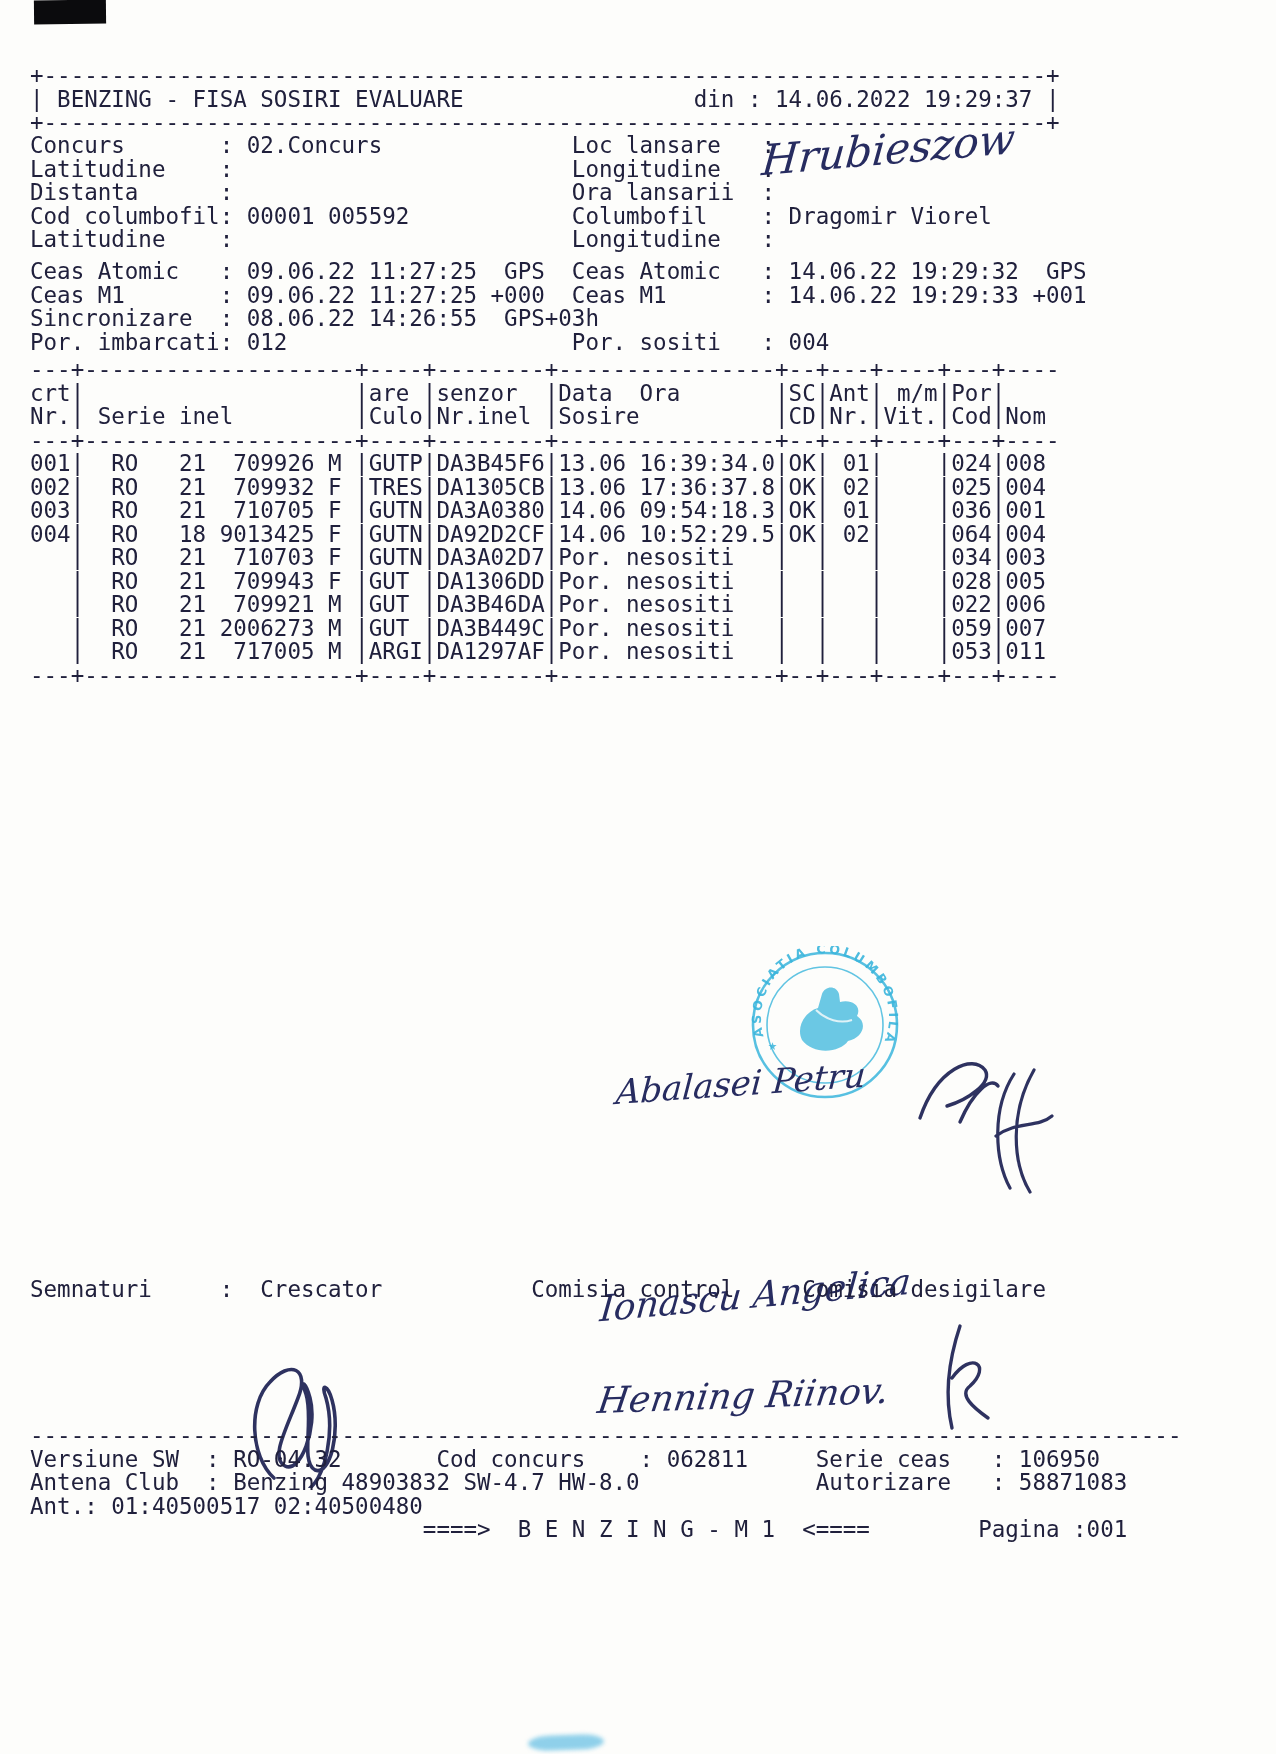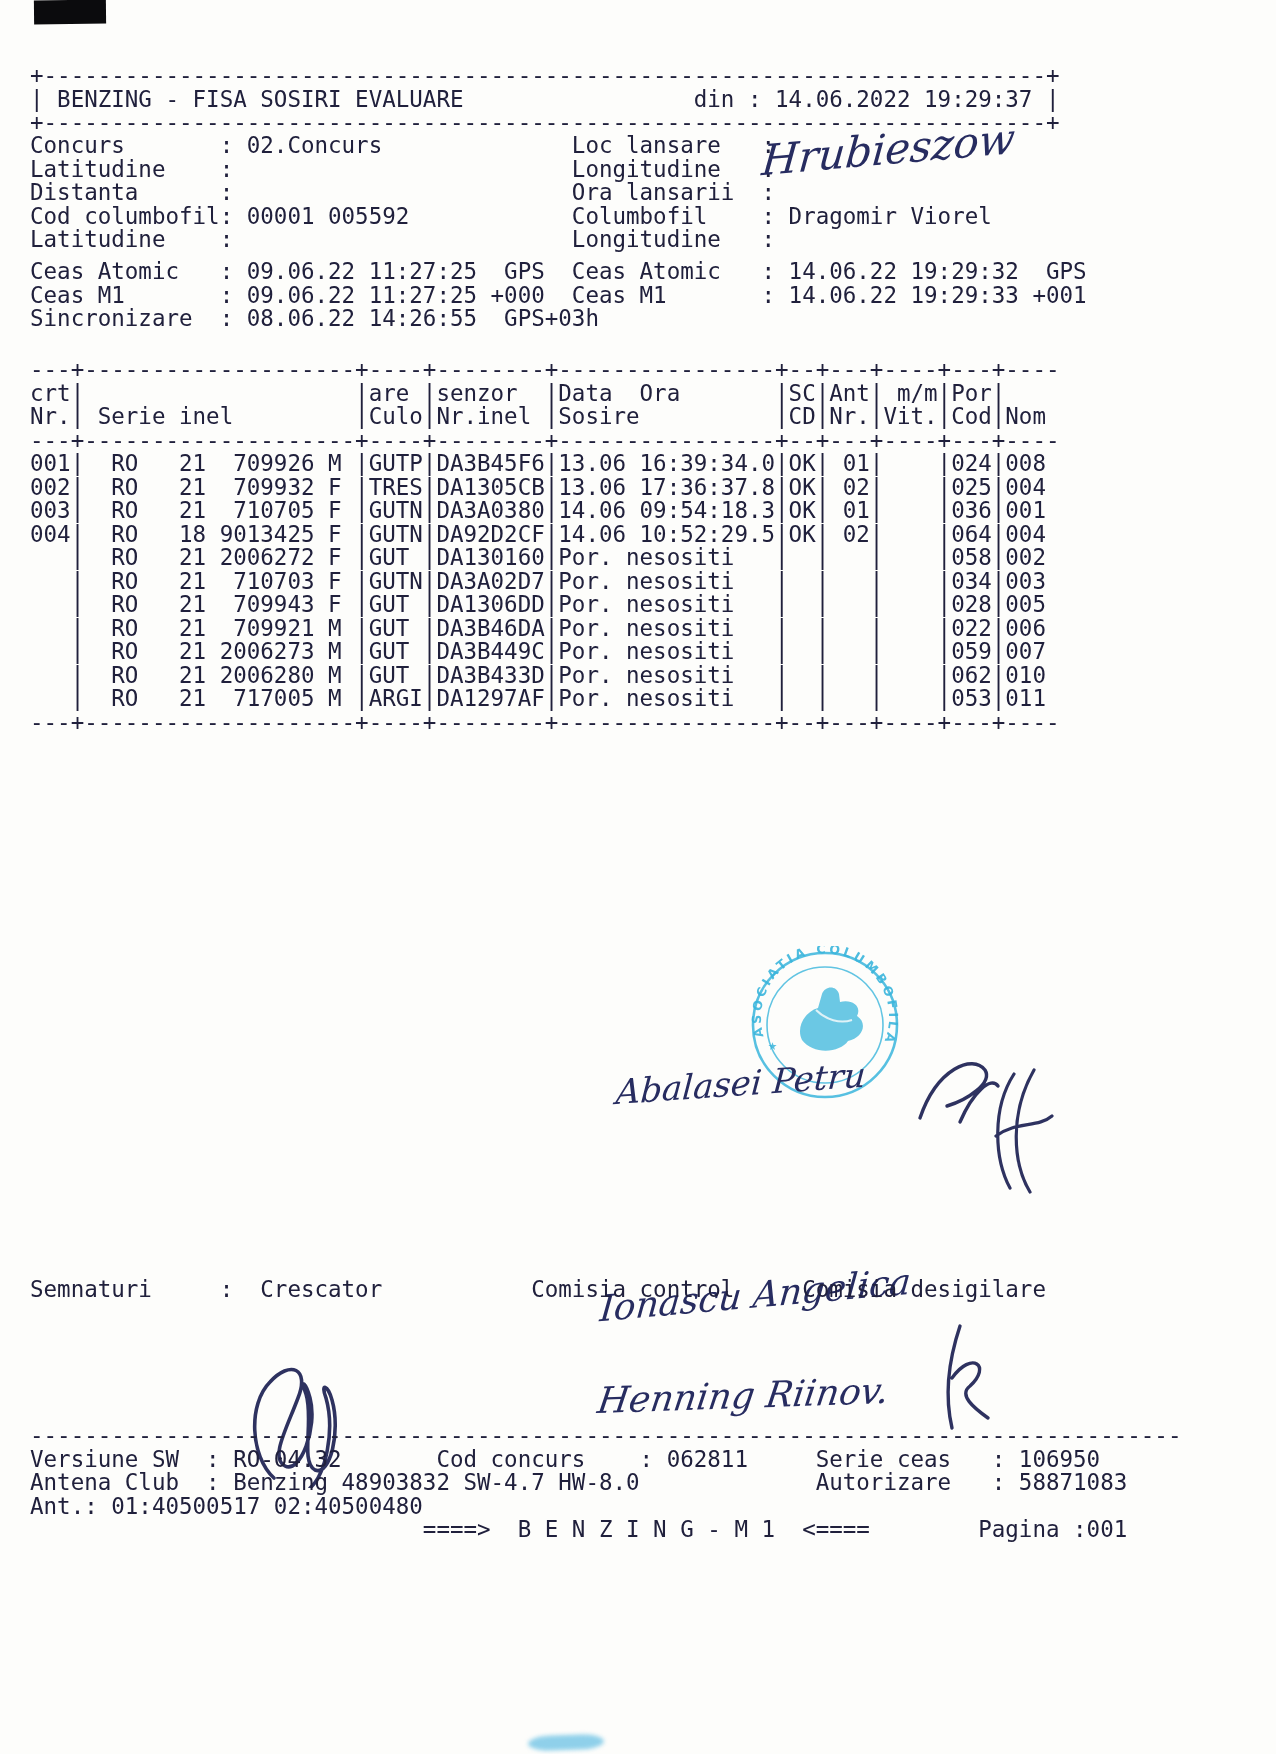--- a/index.html
+++ b/index.html
@@ -56,36 +56,35 @@
       <div class="line">Concurs       : 02.Concurs              Loc lansare   : </div>
       <div class="line">Latitudine    :                         Longitudine   : </div>
       <div class="line">Distanta      :                         Ora lansarii  : </div>
       <div class="line">Cod columbofil: 00001 005592            Columbofil    : Dragomir Viorel</div>
       <div class="line">Latitudine    :                         Longitudine   : </div>
     </div>
   <div class="block" style="top:260px">
       <div class="line">Ceas Atomic   : 09.06.22 11:27:25  GPS  Ceas Atomic   : 14.06.22 19:29:32  GPS</div>
       <div class="line">Ceas M1       : 09.06.22 11:27:25 +000  Ceas M1       : 14.06.22 19:29:33 +001</div>
       <div class="line">Sincronizare  : 08.06.22 14:26:55  GPS+03h</div>
+      <div class="line">Por. imbarcati: 012                     Por. sositi   : 004</div>
     </div>
   <div class="block" style="top:358px">
       <div class="line">---+--------------------+----+--------+----------------+--+---+----+---+----</div>
       <div class="line">crt|                    |are |senzor  |Data  Ora       |SC|Ant| m/m|Por|    </div>
       <div class="line">Nr.| Serie inel         |Culo|Nr.inel |Sosire          |CD|Nr.|Vit.|Cod|Nom </div>
       <div class="line">---+--------------------+----+--------+----------------+--+---+----+---+----</div>
       <div class="line">001|  RO   21  709926 M |GUTP|DA3B45F6|13.06 16:39:34.0|OK| 01|    |024|008 </div>
       <div class="line">002|  RO   21  709932 F |TRES|DA1305CB|13.06 17:36:37.8|OK| 02|    |025|004 </div>
       <div class="line">003|  RO   21  710705 F |GUTN|DA3A0380|14.06 09:54:18.3|OK| 01|    |036|001 </div>
       <div class="line">004|  RO   18 9013425 F |GUTN|DA92D2CF|14.06 10:52:29.5|OK| 02|    |064|004 </div>
-      <div class="line">   |  RO   21 2006272 F |GUT |DA130160|Por. nesositi   |  |   |    |058|002 </div>
       <div class="line">   |  RO   21  710703 F |GUTN|DA3A02D7|Por. nesositi   |  |   |    |034|003 </div>
       <div class="line">   |  RO   21  709943 F |GUT |DA1306DD|Por. nesositi   |  |   |    |028|005 </div>
       <div class="line">   |  RO   21  709921 M |GUT |DA3B46DA|Por. nesositi   |  |   |    |022|006 </div>
       <div class="line">   |  RO   21 2006273 M |GUT |DA3B449C|Por. nesositi   |  |   |    |059|007 </div>
-      <div class="line">   |  RO   21 2006280 M |GUT |DA3B433D|Por. nesositi   |  |   |    |062|010 </div>
       <div class="line">   |  RO   21  717005 M |ARGI|DA1297AF|Por. nesositi   |  |   |    |053|011 </div>
       <div class="line">---+--------------------+----+--------+----------------+--+---+----+---+----</div>
     </div>
 
   <div class="hand" style="left:762px;top:136px;font-size:42px;transform:rotate(-5deg) skewX(-10deg);">Hrubieszow</div>
 
   <svg class="stamp" width="158" height="158" viewBox="0 0 158 158">
     <circle cx="79" cy="79" r="72" fill="none" stroke="#3ab5dc" stroke-width="2.6" opacity=".85"></circle>
     <circle cx="79" cy="79" r="58" fill="none" stroke="#3ab5dc" stroke-width="1.6" opacity=".8"></circle>
     <defs>

